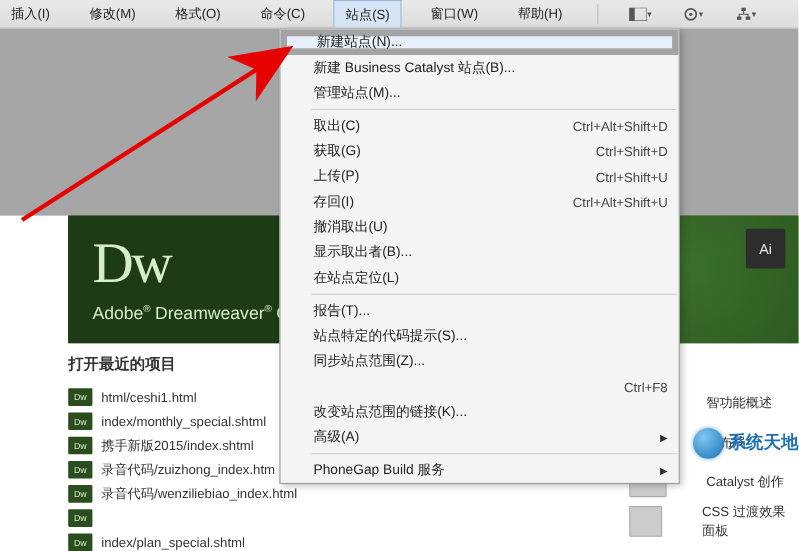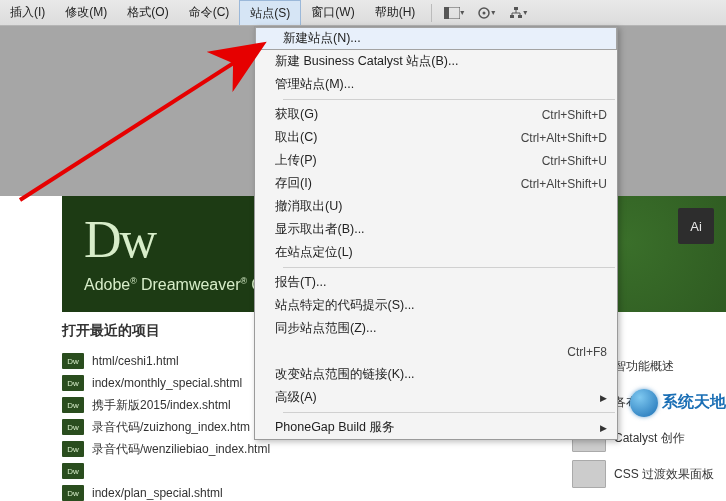--- a/index.html
+++ b/index.html
@@ -1,42 +1,42 @@
 <!DOCTYPE html>
 <html><head>
 <meta charset="utf-8">
 <style>
   * { box-sizing: border-box; margin: 0; padding: 0; font-family: "Microsoft YaHei", Arial, sans-serif; }
   body { width: 726px; height: 501px; background: #fff; overflow: hidden; position: relative; }
-  .menubar { height: 26px; background: linear-gradient(#e9e9e9, #dcdcdc); border-bottom: 1px solid #b5b5b5; display: flex; align-items: center; font-size: 12px; color: #222; }
+  .menubar { height: 26px; background: linear-gradient(#e9e9e9, #dcdcdc); border-bottom: 1px solid #b5b5b5; display: flex; align-items: center; font-size: 12px; color: #222; gap: 16px; }
   .menubar .mitem { padding: 0 10px; height: 100%; display: flex; align-items: center; cursor: default; }
   .menubar .mitem.active { background: #d6e5f5; border: 1px solid #9bb8d9; border-bottom: none; }
   .menubar .sep { width: 1px; height: 18px; background: #bbb; margin: 0 6px; }
   .menubar .icon-btn { width: 28px; height: 20px; display: flex; align-items: center; justify-content: center; margin: 0 2px; }
   .dropdown { position: absolute; left: 254px; top: 26px; width: 364px; background: #f4f4f4; border: 1px solid #9a9a9a; box-shadow: 2px 2px 6px rgba(0,0,0,0.25); font-size: 12.5px; color: #222; z-index: 100; }
-  .dropdown .row { display: flex; align-items: center; height: 23px; padding-left: 20px; padding-right: 10px; position: relative; }
-  .dropdown .row.hover { background: #e8f0fb; border: 1px solid #a3a3a3; height: 23px; padding-left: 27px; padding-right: 9px; }
+  .dropdown .row { display: flex; align-items: center; height: 23px; padding-left: 30px; padding-right: 10px; position: relative; }
+  .dropdown .row.hover { background: #e8f0fb; border: 6px solid #a3a3a3; height: 23px; padding-left: 27px; padding-right: 9px; }
   .dropdown .divider { height: 1px; background: #d0d0d0; margin: 3px 2px 3px 28px; }
   .dropdown .shortcut { margin-left: auto; color: #444; font-size: 12px; }
   .dropdown .arrow { margin-left: auto; font-size: 9px; color: #333; }
   .gray-band { position: absolute; left: 0; top: 26px; width: 726px; height: 170px; background: #a6a6a6; }
   .hero { position: absolute; left: 62px; top: 196px; width: 664px; height: 116px; background: #1d3b14; background-image: radial-gradient(circle at 85% 40%, #3a6f2a 0%, #1d3b14 55%); color: #fff; }
   .hero .dw-logo { position: absolute; left: 22px; top: 14px; font-size: 52px; font-weight: 300; font-family: Georgia, serif; color: #d7edc9; letter-spacing: -2px; }
   .hero .adobe-line { position: absolute; left: 22px; top: 80px; font-size: 16px; color: #d7edc9; font-family: Georgia, serif; }
   .hero .adobe-line sup { font-size: 9px; }
   .content { position: absolute; left: 62px; top: 312px; width: 664px; display: flex; }
   .col { padding-top: 10px; }
   .col.left { width: 294px; }
   .col.mid { width: 216px; }
   .col.right { width: 154px; }
   .col h3 { font-size: 14px; font-weight: bold; color: #333; margin-bottom: 10px; }
   .item { display: flex; align-items: center; height: 22px; font-size: 12px; color: #333; }
   .item .ficon { width: 22px; height: 16px; background: #2a4d1e; color: #d7edc9; font-size: 8px; display: flex; align-items: center; justify-content: center; margin-right: 8px; border-radius: 1px; }
   .item .ficon.big { width: 34px; height: 28px; background: #ccc; border: 1px solid #aaa; color: #555; font-size: 10px; }
-  .right .item { height: 36px; }
+  .right .item { height: 36px; gap: 28px; }
   .annotation-arrow { position: absolute; left: 10px; top: 40px; z-index: 200; pointer-events: none; }
   .watermark { position: absolute; right: 0; bottom: 84px; font-size: 16px; font-weight: bold; color: #1b6fb5; z-index: 300; pointer-events: none; margin-left: 28px; }
   .watermark .globe { display: inline-block; width: 28px; height: 28px; background: radial-gradient(circle at 35% 30%, #7ec8f0, #1b6fb5); border-radius: 50%; vertical-align: middle; margin-right: 4px; box-shadow: 0 0 4px rgba(27,111,181,0.6); }
   .ai-badge { position: absolute; right: 12px; top: 208px; width: 36px; height: 36px; background: #2d2d2d; color: #e8e8e8; font-size: 13px; display: flex; align-items: center; justify-content: center; border-radius: 2px; z-index: 50; margin-left: 34px; }
 </style>
 </head>
 <body>
 
 <div class="menubar">
   <div class="mitem">
@@ -93,26 +93,26 @@
       <span>新建站点(N)...</span>
     </div>
   <div class="row">
       <span>新建 Business Catalyst 站点(B)...</span>
     </div>
   <div class="row">
       <span>管理站点(M)...</span>
     </div>
   <div class="divider"></div>
   <div class="row">
+      <span>取出(C)</span>
+      <span class="shortcut">Ctrl+Alt+Shift+D</span>
+    </div>
+  <div class="row">
       <span>获取(G)</span>
       <span class="shortcut">Ctrl+Shift+D</span>
-    </div>
-  <div class="row">
-      <span>取出(C)</span>
-      <span class="shortcut">Ctrl+Alt+Shift+D</span>
     </div>
   <div class="row">
       <span>上传(P)</span>
       <span class="shortcut">Ctrl+Shift+U</span>
     </div>
   <div class="row">
       <span>存回(I)</span>
       <span class="shortcut">Ctrl+Alt+Shift+U</span>
     </div>
   <div class="row">

